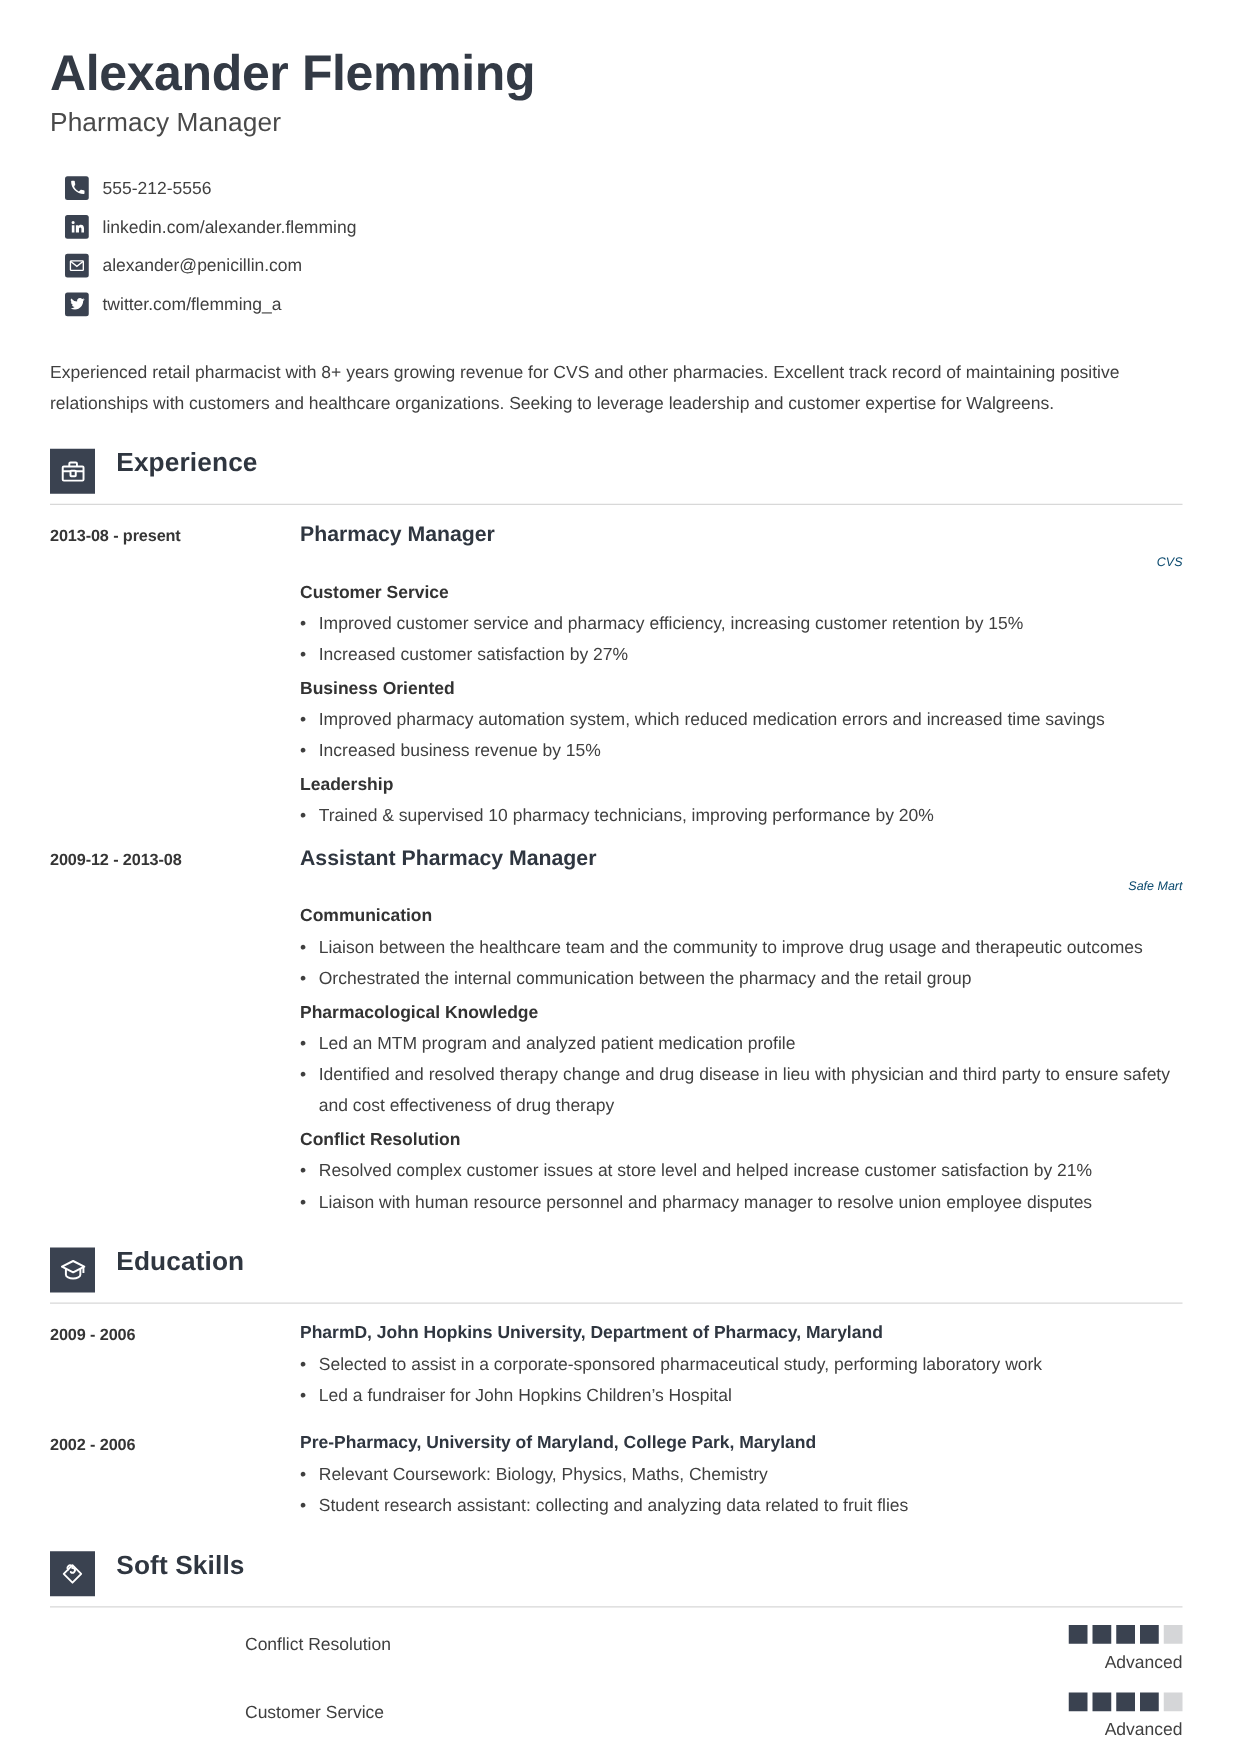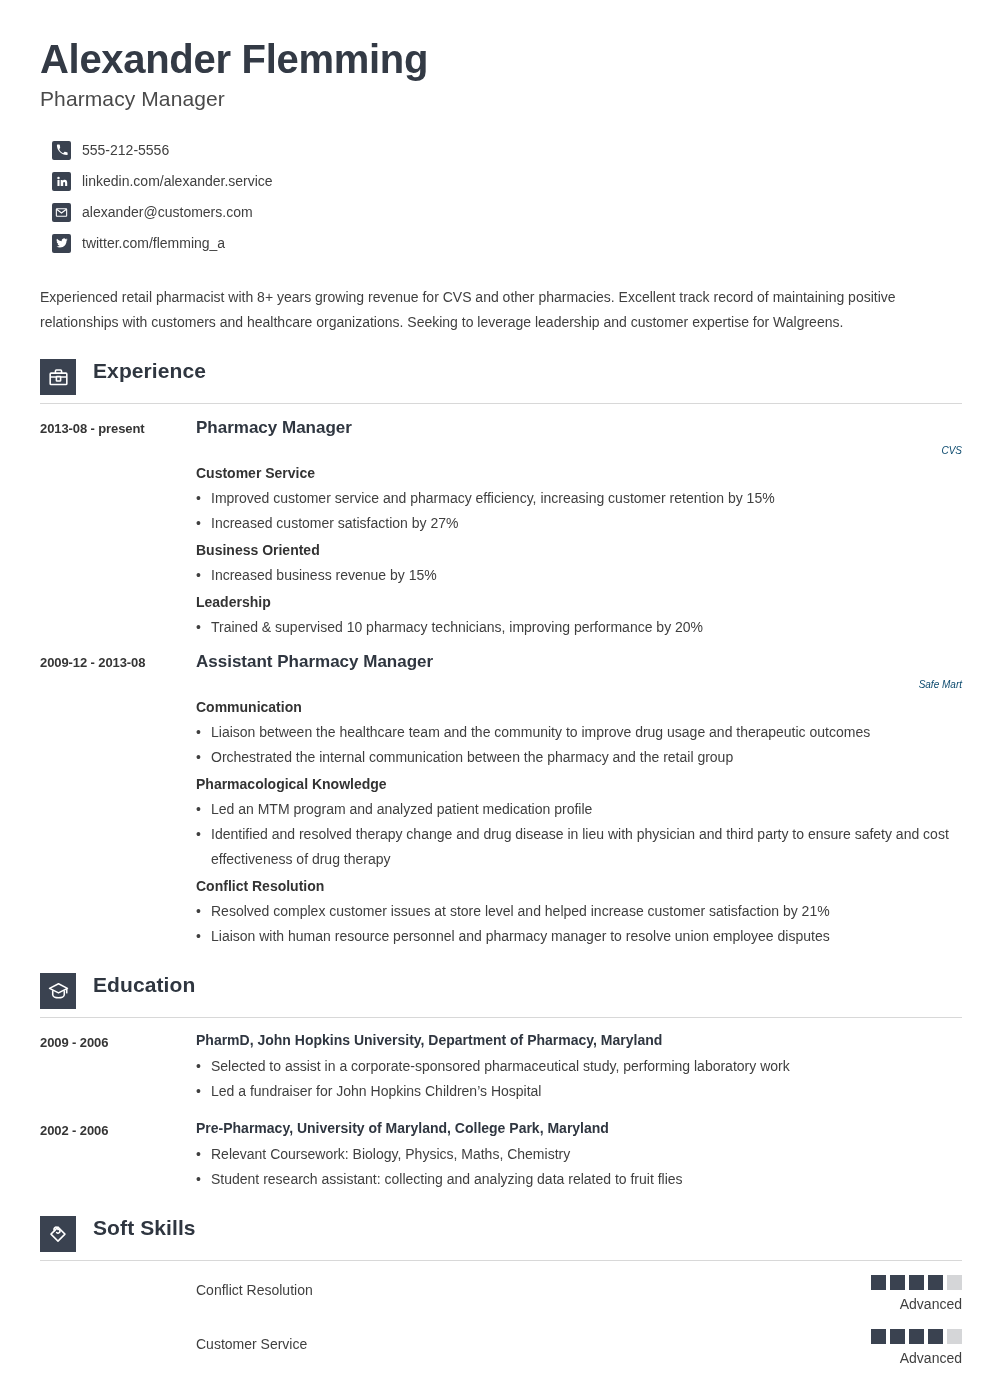--- a/index.html
+++ b/index.html
@@ -9,21 +9,21 @@
     height: 1400px;
     background: #ffffff;
     font-family: "Liberation Sans", sans-serif;
     color: #3c3c3c;
     overflow: hidden;
   }
 
   .page {
     width: 990px;
     height: 1400px;
-    padding: 38px 28px 0 40px;
+    padding: 38px 44px 0 40px;
     position: relative;
   }
 
   
   .name {
     font-size: 40px;
     font-weight: bold;
     color: #333a45;
     letter-spacing: -0.3px;
     line-height: 1.08;
@@ -109,20 +109,21 @@
     background: #d8d8d8;
     width: 100%;
     margin-top: 0px;
     margin-bottom: 14px;
   }
 
   
   .entry {
     display: flex;
     margin-bottom: 6px;
+    gap: 44px;
   }
   .entry-date {
     width: 156px;
     flex: 0 0 156px;
     font-size: 13px;
     font-weight: bold;
     color: #353535;
     padding-top: 3px;
     letter-spacing: -0.1px;
   }
@@ -234,31 +235,31 @@
         </span>
         <span class="ctext">555-212-5556</span>
       </div>
 
       <div class="contact-item">
         <span class="cicon">
           <svg width="12" height="12" viewBox="0 0 24 24" fill="#ffffff">
             <path d="M4.98 3.5a2.5 2.5 0 1 1 0 5 2.5 2.5 0 0 1 0-5zM2.9 10.2h4.2V22H2.9V10.2zM9.4 10.2h4v1.6h.06c.56-1.05 1.92-2.16 3.95-2.16 4.22 0 5 2.78 5 6.4V22h-4.2v-5.3c0-1.27-.02-2.9-1.77-2.9-1.77 0-2.04 1.38-2.04 2.81V22H9.4V10.2z"></path>
           </svg>
         </span>
-        <span class="ctext">linkedin.com/alexander.service</span>
+        <span class="ctext">linkedin.com/alexander.flemming</span>
       </div>
 
       <div class="contact-item">
         <span class="cicon">
           <svg width="13" height="13" viewBox="0 0 24 24" fill="none" stroke="#ffffff" stroke-width="2">
             <rect x="2.5" y="5" width="19" height="14" rx="1"></rect>
             <path d="M3 6l9 7 9-7"></path>
           </svg>
         </span>
-        <span class="ctext">alexander@customers.com</span>
+        <span class="ctext">alexander@penicillin.com</span>
       </div>
 
       <div class="contact-item">
         <span class="cicon">
           <svg width="12" height="12" viewBox="0 0 24 24" fill="#ffffff">
             <path d="M23 4.9c-.8.4-1.7.6-2.6.8 1-.6 1.7-1.5 2-2.5-.9.5-1.9.9-3 1.1a4.6 4.6 0 0 0-7.9 4.2A13.1 13.1 0 0 1 2 3.6a4.6 4.6 0 0 0 1.4 6.2c-.7 0-1.4-.2-2-.6 0 2.2 1.6 4.1 3.7 4.5-.6.2-1.3.2-2 .1a4.6 4.6 0 0 0 4.3 3.2A9.3 9.3 0 0 1 1 19c2 1.3 4.4 2 7 2 8.4 0 13-7 13-13v-.6c.9-.6 1.6-1.4 2.2-2.3z"></path>
           </svg>
         </span>
         <span class="ctext">twitter.com/flemming_a</span>
       </div>
@@ -289,20 +290,21 @@
         <div class="entry-org">CVS</div>
 
         <div class="group-heading">Customer Service</div>
         <ul class="bullets">
           <li>Improved customer service and pharmacy efficiency, increasing customer retention by 15%</li>
           <li>Increased customer satisfaction by 27%</li>
         </ul>
 
         <div class="group-heading">Business Oriented</div>
         <ul class="bullets">
+          <li>Improved pharmacy automation system, which reduced medication errors and increased time savings</li>
           <li>Increased business revenue by 15%</li>
         </ul>
 
         <div class="group-heading">Leadership</div>
         <ul class="bullets">
           <li>Trained &amp; supervised 10 pharmacy technicians, improving performance by 20%</li>
         </ul>
       </div>
     </div>
 

